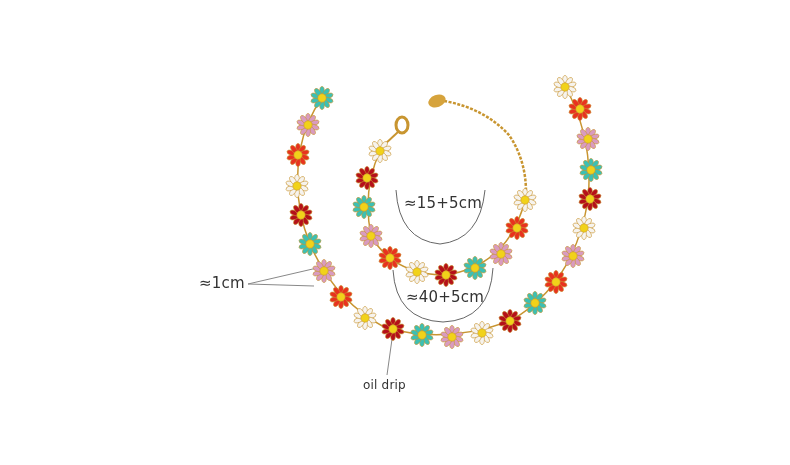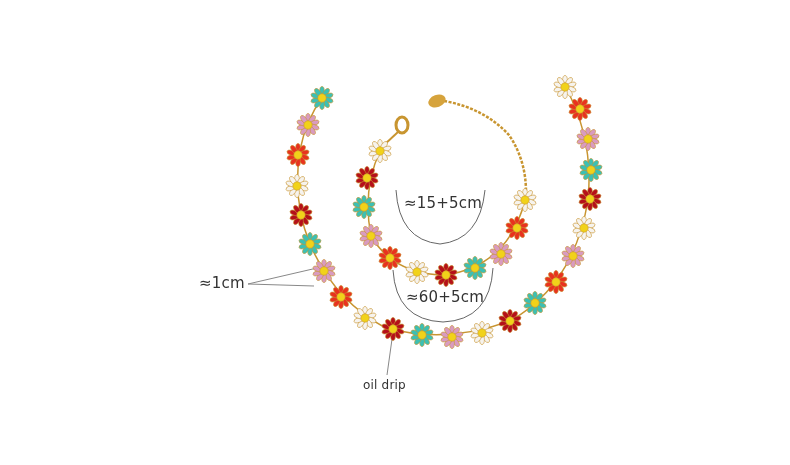--- a/index.html
+++ b/index.html
@@ -478,16 +478,16 @@
           <ellipse cx="481" cy="193.5" rx="2.4" ry="5" fill="#f6f3ee" stroke="#c89530" stroke-width="0.6" transform="rotate(216 481 200)"></ellipse>
           <ellipse cx="481" cy="193.5" rx="2.4" ry="5" fill="#f6f3ee" stroke="#c89530" stroke-width="0.6" transform="rotate(252 481 200)"></ellipse>
           <ellipse cx="481" cy="193.5" rx="2.4" ry="5" fill="#f6f3ee" stroke="#c89530" stroke-width="0.6" transform="rotate(288 481 200)"></ellipse>
           <ellipse cx="481" cy="193.5" rx="2.4" ry="5" fill="#f6f3ee" stroke="#c89530" stroke-width="0.6" transform="rotate(324 481 200)"></ellipse>
           <circle cx="481" cy="200" r="4.2" fill="#f1d21a" stroke="#c89530" stroke-width="0.6"></circle>
         </g>
       </g>
   </svg>
 
   <div class="label" style="left:360px;top:194px;">≈15+5cm</div>
-  <div class="label" style="left:362px;top:288px;">≈60+5cm</div>
+  <div class="label" style="left:362px;top:288px;">≈40+5cm</div>
   <div class="label" style="left:155px;top:274px;">≈1cm</div>
   <div class="label" style="left:319px;top:378px;font-size:12px;">oil drip</div>
 </div>
 
 </body></html>

